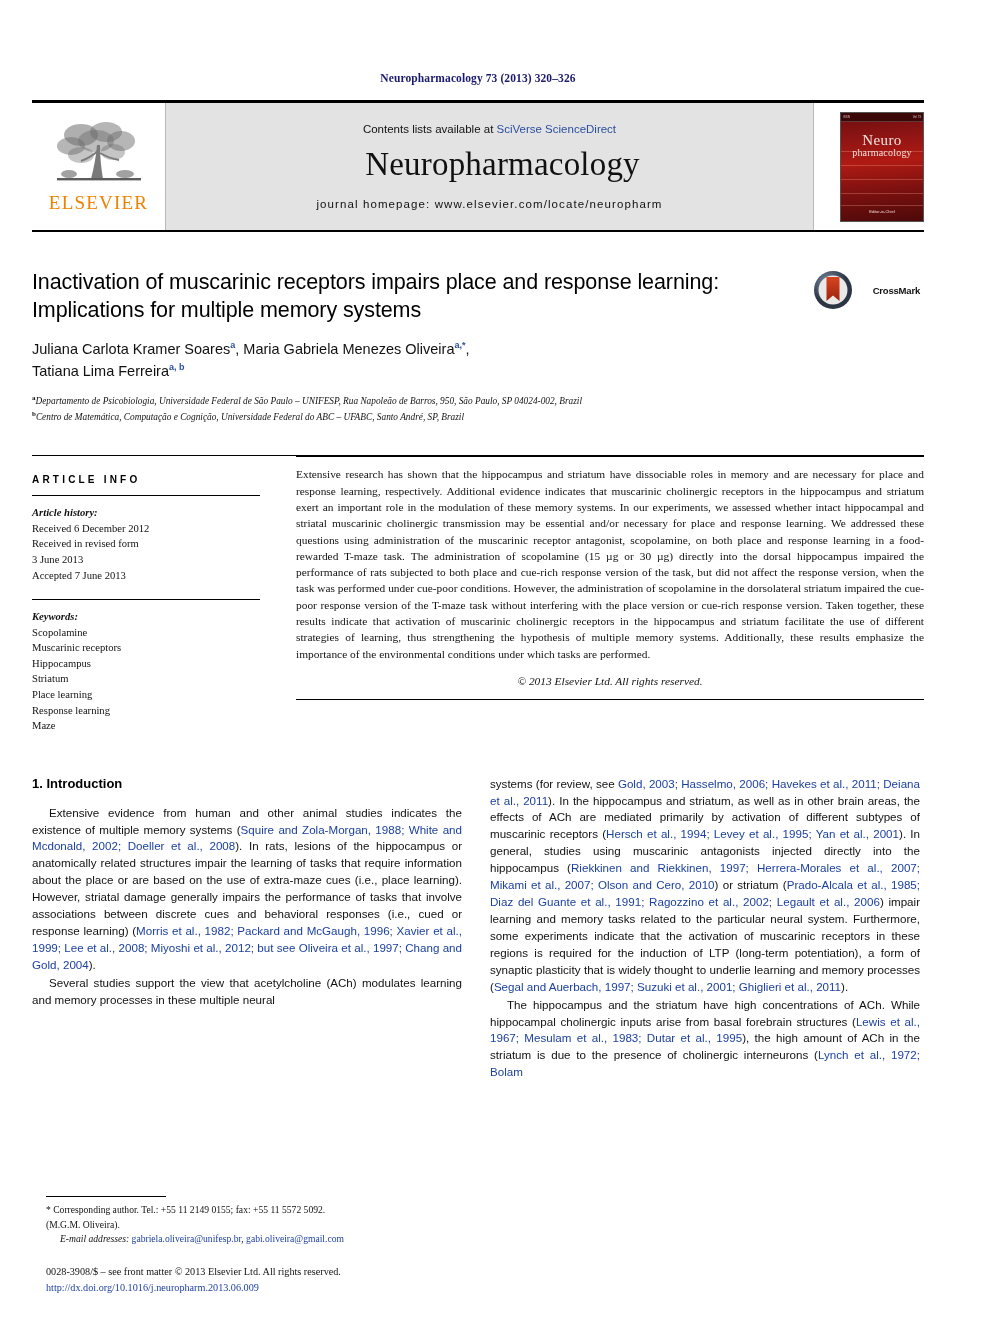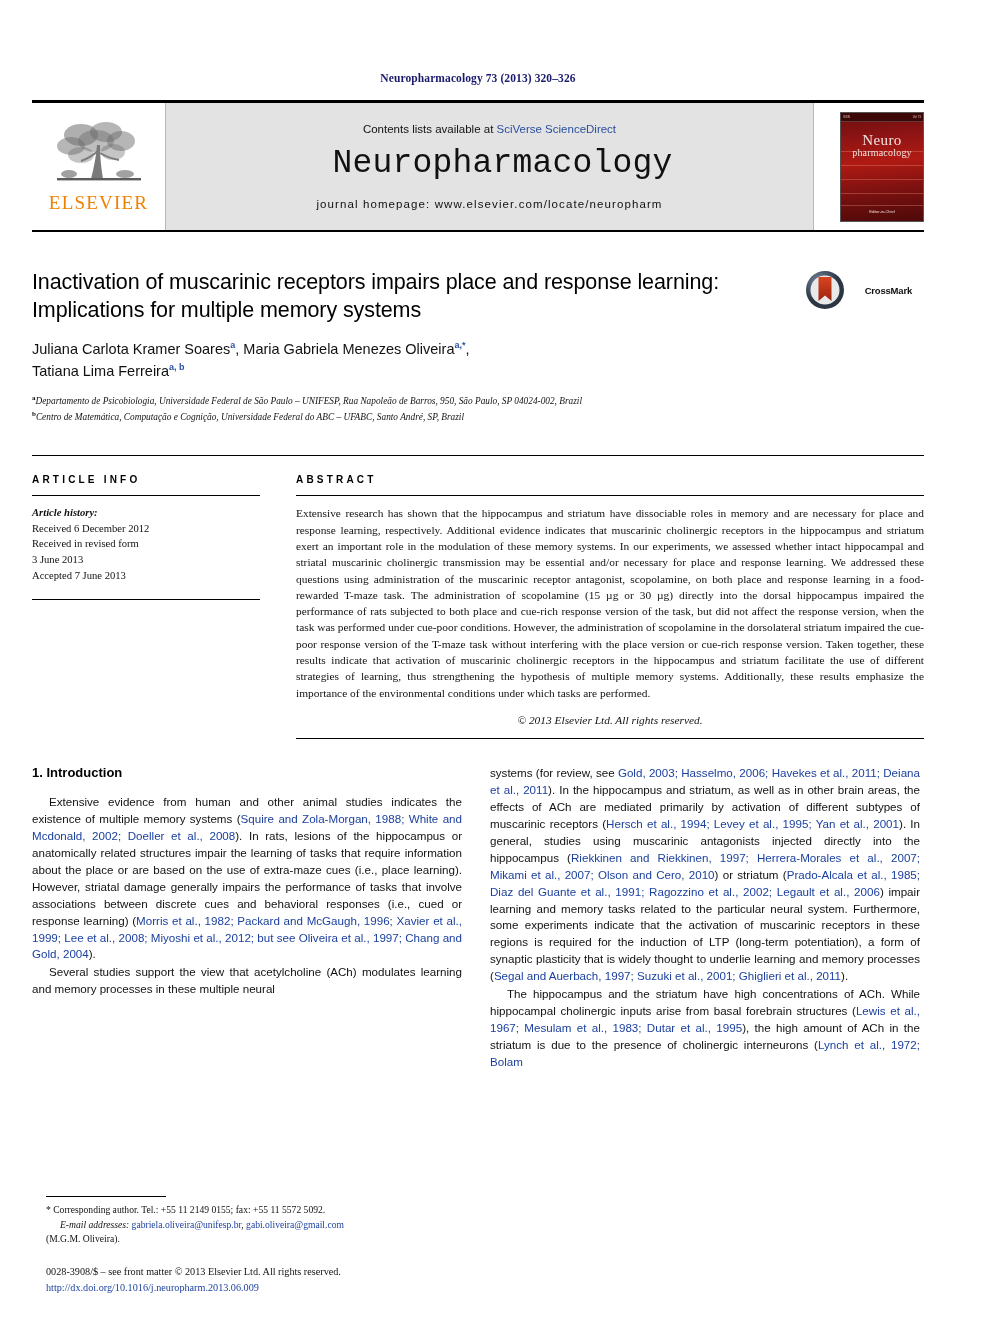--- a/index.html
+++ b/index.html
@@ -75,21 +75,21 @@
     border-right: 1px solid #b8b8b8;
   }
   .contents-line {
     font-family: "Liberation Sans", sans-serif;
     font-size: 11.5px;
     color: #111;
     margin-bottom: 12px;
   }
   .contents-line .sd-link { color: #2a4fa0; }
   .journal-name {
-    font-family: Liberation Mono, monospace;
+    font-family: Liberation Serif, serif;
     font-size: 33px;
     color: #111;
     letter-spacing: 0.2px;
     line-height: 1.05;
     margin-left: 26px;
   }
   .homepage-line {
     font-family: "Liberation Sans", sans-serif;
     font-size: 11.5px;
     color: #111;
@@ -163,21 +163,21 @@
     font-family: "Liberation Serif", serif;
     font-style: italic;
     font-size: 9.3px;
     line-height: 1.5;
     color: #111;
   }
   .affil sup { font-weight: bold; font-style: normal; font-size: 7px; }
 
   .crossmark {
     position: absolute;
-    right: 12px;
+    right: 4px;
     top: 2px;
     display: flex;
     align-items: center;
     gap: 20px;
   }
   .cm-badge { width: 40px; height: 40px; display:block;}
   .cm-text {
     font-family: "Liberation Sans", sans-serif;
     font-size: 9.5px;
     font-weight: bold;
@@ -393,24 +393,33 @@
       <div class="hdr">ARTICLE INFO</div>
       <div class="rule"></div>
       <div class="info-sec">
         <span class="lbl">Article history:</span><br>
         <span>Received 6 December 2012</span><br>
         <span>Received in revised form</span><br>
         <span>3 June 2013</span><br>
         <span>Accepted 7 June 2013</span>
       </div>
       <div class="rule"></div>
+      <div class="info-sec">
+        <span class="lbl">Keywords:</span><br>
+        <span>Scopolamine</span><br>
+        <span>Muscarinic receptors</span><br>
+        <span>Hippocampus</span><br>
+        <span>Striatum</span><br>
+        <span>Place learning</span><br>
+        <span>Response learning</span><br>
+        <span>Maze</span>
+      </div>
     </div>
 
     <div class="col-abs">
-      <div class="hdr">ABSTRACT</div>
       <div class="rule"></div>
       <div class="abs-body">Extensive research has shown that the hippocampus and striatum have dissociable roles in memory and are necessary for place and response learning, respectively. Additional evidence indicates that muscarinic cholinergic receptors in the hippocampus and striatum exert an important role in the modulation of these memory systems. In our experiments, we assessed whether intact hippocampal and striatal muscarinic cholinergic transmission may be essential and/or necessary for place and response learning. We addressed these questions using administration of the muscarinic receptor antagonist, scopolamine, on both place and response learning in a food-rewarded T-maze task. The administration of scopolamine (15 µg or 30 µg) directly into the dorsal hippocampus impaired the performance of rats subjected to both place and cue-rich response version of the task, but did not affect the response version, when the task was performed under cue-poor conditions. However, the administration of scopolamine in the dorsolateral striatum impaired the cue-poor response version of the T-maze task without interfering with the place version or cue-rich response version. Taken together, these results indicate that activation of muscarinic cholinergic receptors in the hippocampus and striatum facilitate the use of different strategies of learning, thus strengthening the hypothesis of multiple memory systems. Additionally, these results emphasize the importance of the environmental conditions under which tasks are performed.</div>
       <div class="abs-body abs-copy">© 2013 Elsevier Ltd. All rights reserved.</div>
       <div class="abs-rule-bottom"></div>
     </div>
   </div>
 
   <div class="body-cols">
     <div class="bcol">
       <div class="sec-title">1. Introduction</div>
@@ -419,25 +428,25 @@
     </div>
     <div class="bcol">
       <p class="para noind"><span>systems (for review, see </span><span class="cite">Gold, 2003; Hasselmo, 2006; Havekes et al., 2011; Deiana et al., 2011</span><span>). In the hippocampus and striatum, as well as in other brain areas, the effects of ACh are mediated primarily by activation of different subtypes of muscarinic receptors (</span><span class="cite">Hersch et al., 1994; Levey et al., 1995; Yan et al., 2001</span><span>). In general, studies using muscarinic antagonists injected directly into the hippocampus (</span><span class="cite">Riekkinen and Riekkinen, 1997; Herrera-Morales et al., 2007; Mikami et al., 2007; Olson and Cero, 2010</span><span>) or striatum (</span><span class="cite">Prado-Alcala et al., 1985; Diaz del Guante et al., 1991; Ragozzino et al., 2002; Legault et al., 2006</span><span>) impair learning and memory tasks related to the particular neural system. Furthermore, some experiments indicate that the activation of muscarinic receptors in these regions is required for the induction of LTP (long-term potentiation), a form of synaptic plasticity that is widely thought to underlie learning and memory processes (</span><span class="cite">Segal and Auerbach, 1997; Suzuki et al., 2001; Ghiglieri et al., 2011</span><span>).</span></p>
       <p class="para"><span>The hippocampus and the striatum have high concentrations of ACh. While hippocampal cholinergic inputs arise from basal forebrain structures (</span><span class="cite">Lewis et al., 1967; Mesulam et al., 1983; Dutar et al., 1995</span><span>), the high amount of ACh in the striatum is due to the presence of cholinergic interneurons (</span><span class="cite">Lynch et al., 1972; Bolam</span></p>
     </div>
   </div>
 
   <div class="footnote-area">
     <div class="fn-rule"></div>
     <div class="fn">* Corresponding author. Tel.: +55 11 2149 0155; fax: +55 11 5572 5092.</div>
+    <div class="fn">(M.G.M. Oliveira).</div>
     <div class="fn fn-emails">
       <span class="lbl">E-mail addresses:</span>
       <span class="mail">gabriela.oliveira@unifesp.br</span>,
       <span class="mail">gabi.oliveira@gmail.com</span>
     </div>
-    <div class="fn">(M.G.M. Oliveira).</div>
     <div class="imprint">
       <div>0028-3908/$ – see front matter © 2013 Elsevier Ltd. All rights reserved.</div>
       <div class="doi">http://dx.doi.org/10.1016/j.neuropharm.2013.06.009</div>
     </div>
   </div>
 
 </div>
 
 </body></html>

